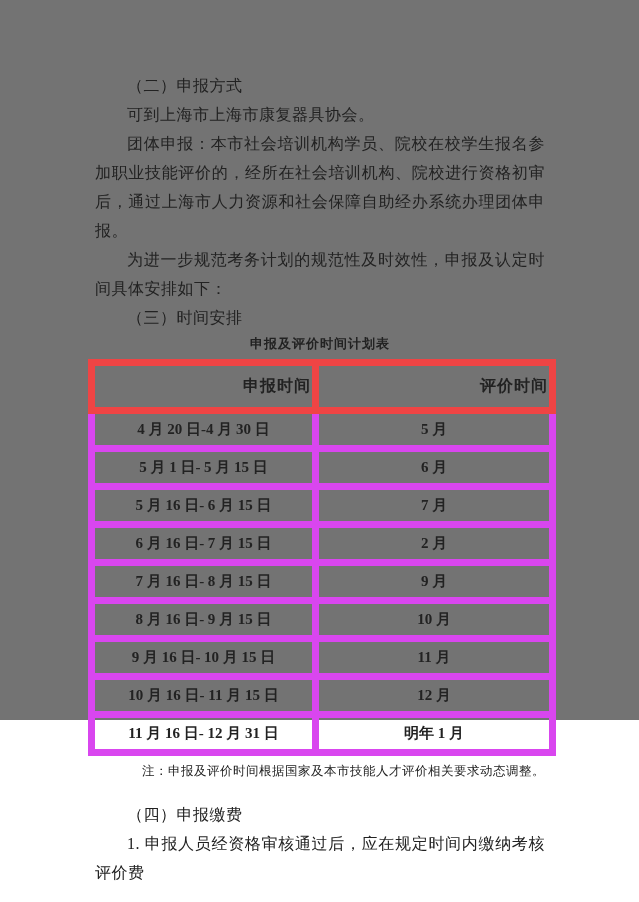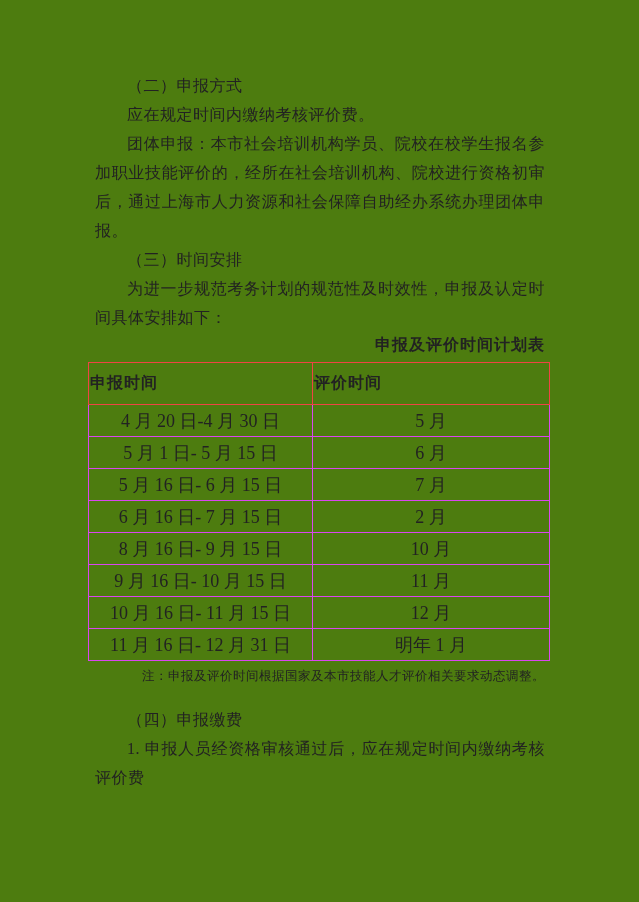--- a/index.html
+++ b/index.html
@@ -8,87 +8,87 @@
     background: #ffffff;
   }
   body {
     width: 639px;
     height: 902px;
     overflow: hidden;
   }
   .page {
     box-sizing: border-box;
     width: 639px;
-    height: 902px;
+    height: 720px;
     padding: 71px 94px 0 95px;
-    background: #4d7c0f;
+    background: #737373;
     font-family: "Liberation Serif", "DejaVu Serif", serif;
     color: #222222;
   }
   .body-text {
     margin: 0;
     font-size: 16px;
     line-height: 29px;
     text-align: justify;
     text-indent: 32px;
     letter-spacing: 0.5px;
   }
   .table-title {
     margin: 3px 0 6px 0;
-    font-size: 16px;
+    font-size: 13px;
     font-weight: bold;
-    text-align: right;
+    text-align: center;
     letter-spacing: 1px;
   }
   table.schedule {
     border-collapse: collapse;
     table-layout: fixed;
     width: 461px;
     margin-left: -7px;
   }
   table.schedule col.c1 { width: 224px; }
   table.schedule col.c2 { width: 237px; }
   table.schedule th {
-    border: 1px solid #ef4444;
+    border: 7px solid #ef4444;
     height: 39px;
     font-size: 16px;
     font-weight: bold;
-    text-align: left;
+    text-align: right;
     vertical-align: middle;
     letter-spacing: 1px;
   }
   table.schedule td {
-    border: 1px solid #d946ef;
+    border: 7px solid #d946ef;
     height: 29px;
-    font-size: 18px;
-    font-weight: normal;
+    font-size: 15px;
+    font-weight: bold;
     text-align: center;
     vertical-align: middle;
   }
   .note {
     margin: 7px 0 0 0;
     font-size: 12.5px;
     line-height: 17px;
     text-align: right;
     letter-spacing: 0.5px;
   }
   .after-note {
     margin-top: 20px;
   }
 </style>
 </head>
 <body>
 
 <div class="page">
 
   <p class="body-text">（二）申报方式</p>
-  <p class="body-text">应在规定时间内缴纳考核评价费。</p>
+  <p class="body-text">可到上海市上海市康复器具协会。</p>
   <p class="body-text">团体申报：本市社会培训机构学员、院校在校学生报名参加职业技能评价的，经所在社会培训机构、院校进行资格初审后，通过上海市人力资源和社会保障自助经办系统办理团体申报。</p>
+  <p class="body-text">为进一步规范考务计划的规范性及时效性，申报及认定时间具体安排如下：</p>
   <p class="body-text">（三）时间安排</p>
-  <p class="body-text">为进一步规范考务计划的规范性及时效性，申报及认定时间具体安排如下：</p>
 
   <div class="table-title">申报及评价时间计划表</div>
 
   <table class="schedule">
     <colgroup>
         <col class="c1">
         <col class="c2">
       </colgroup>
     <thead>
       <tr>
@@ -107,20 +107,24 @@
       </tr>
       <tr>
         <td>5 月 16 日- 6 月 15 日</td>
         <td>7 月</td>
       </tr>
       <tr>
         <td>6 月 16 日- 7 月 15 日</td>
         <td>2 月</td>
       </tr>
       <tr>
+        <td>7 月 16 日- 8 月 15 日</td>
+        <td>9 月</td>
+      </tr>
+      <tr>
         <td>8 月 16 日- 9 月 15 日</td>
         <td>10 月</td>
       </tr>
       <tr>
         <td>9 月 16 日- 10 月 15 日</td>
         <td>11 月</td>
       </tr>
       <tr>
         <td>10 月 16 日- 11 月 15 日</td>
         <td>12 月</td>

